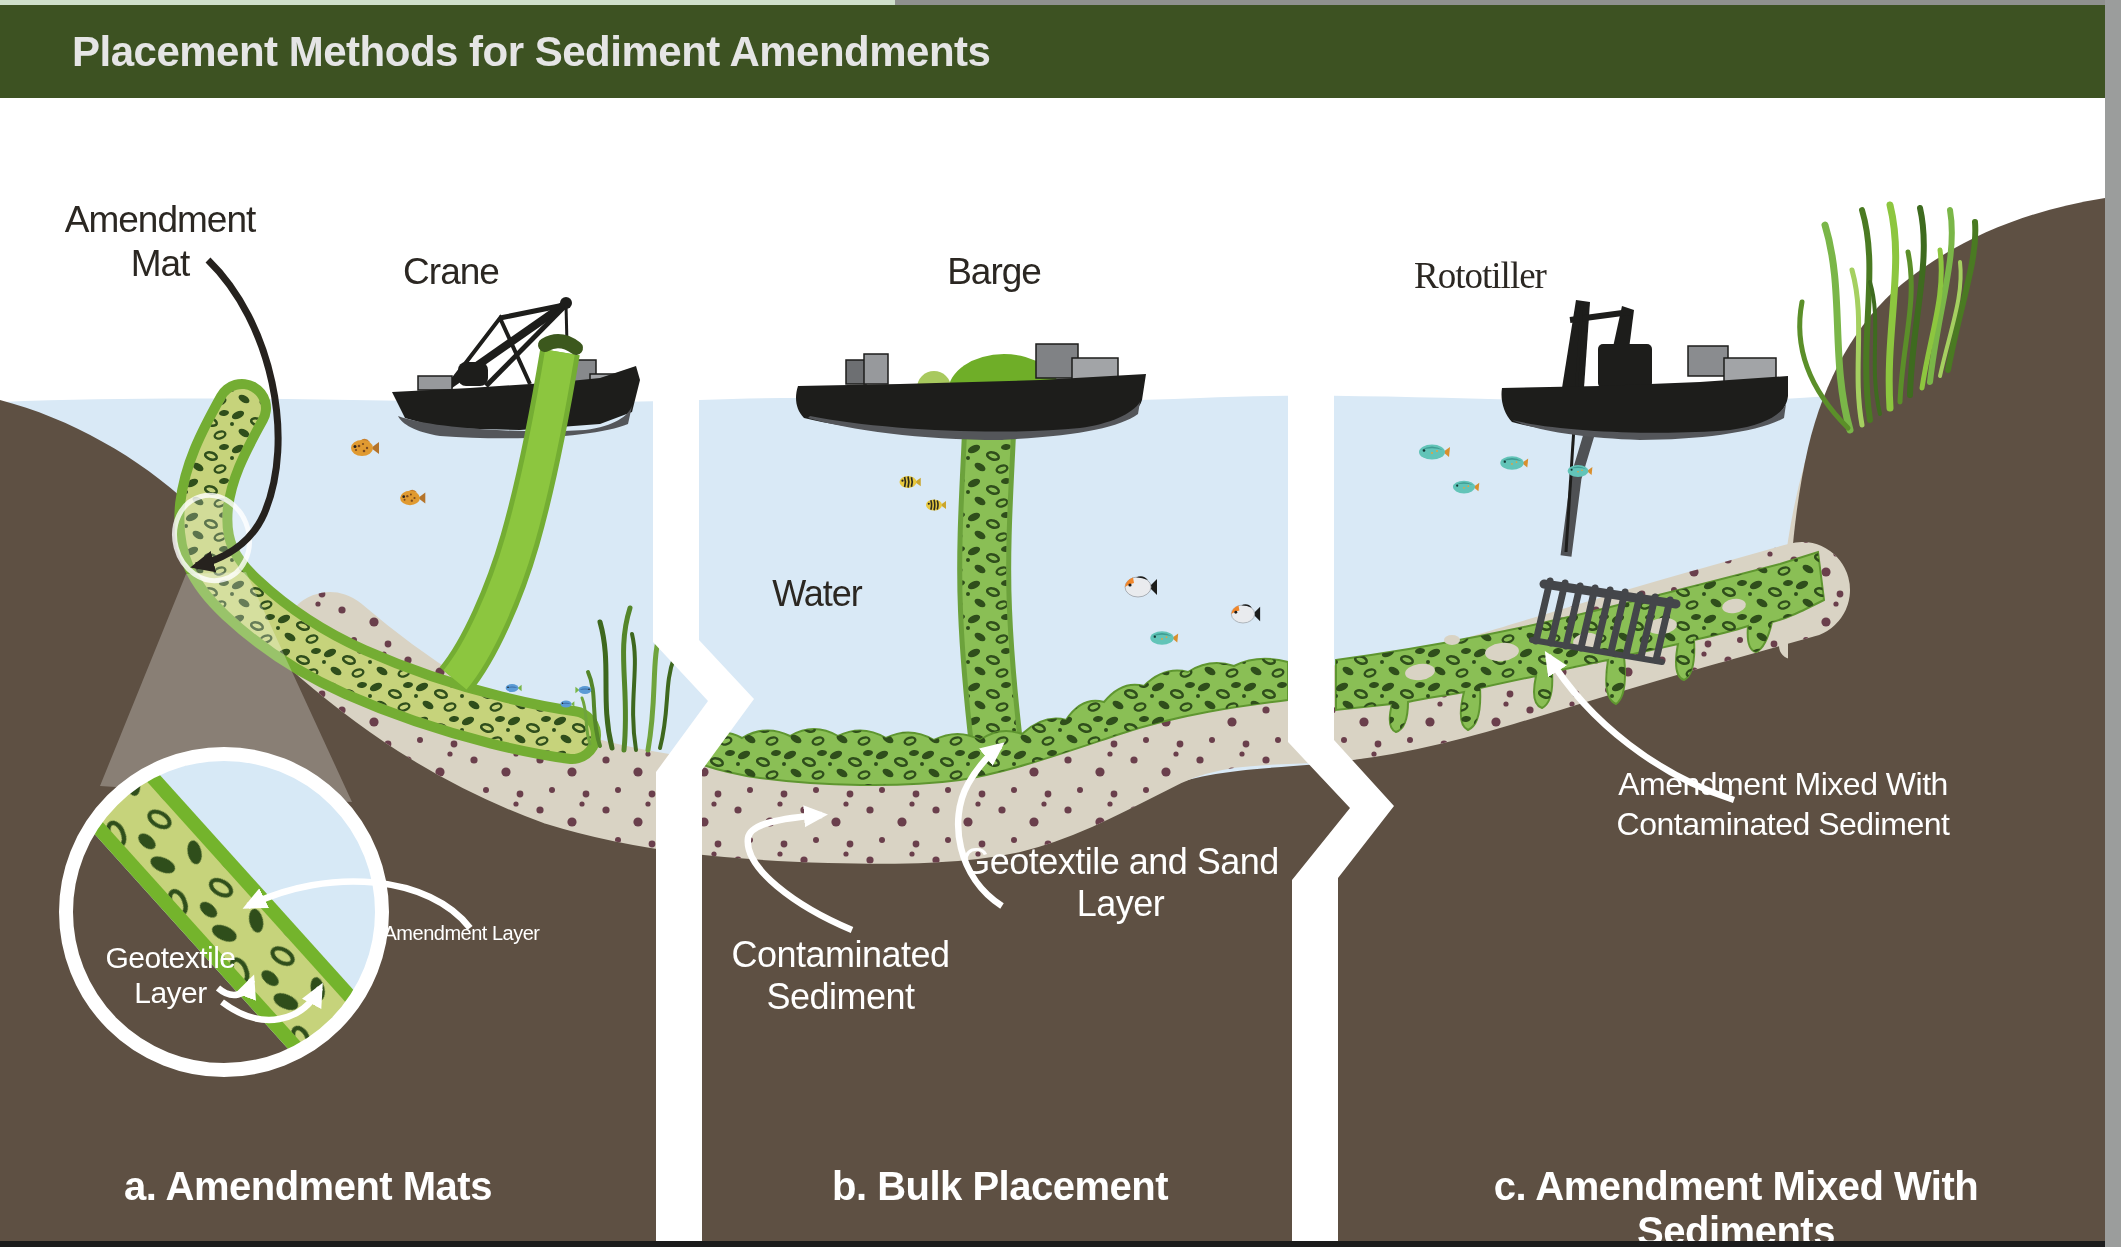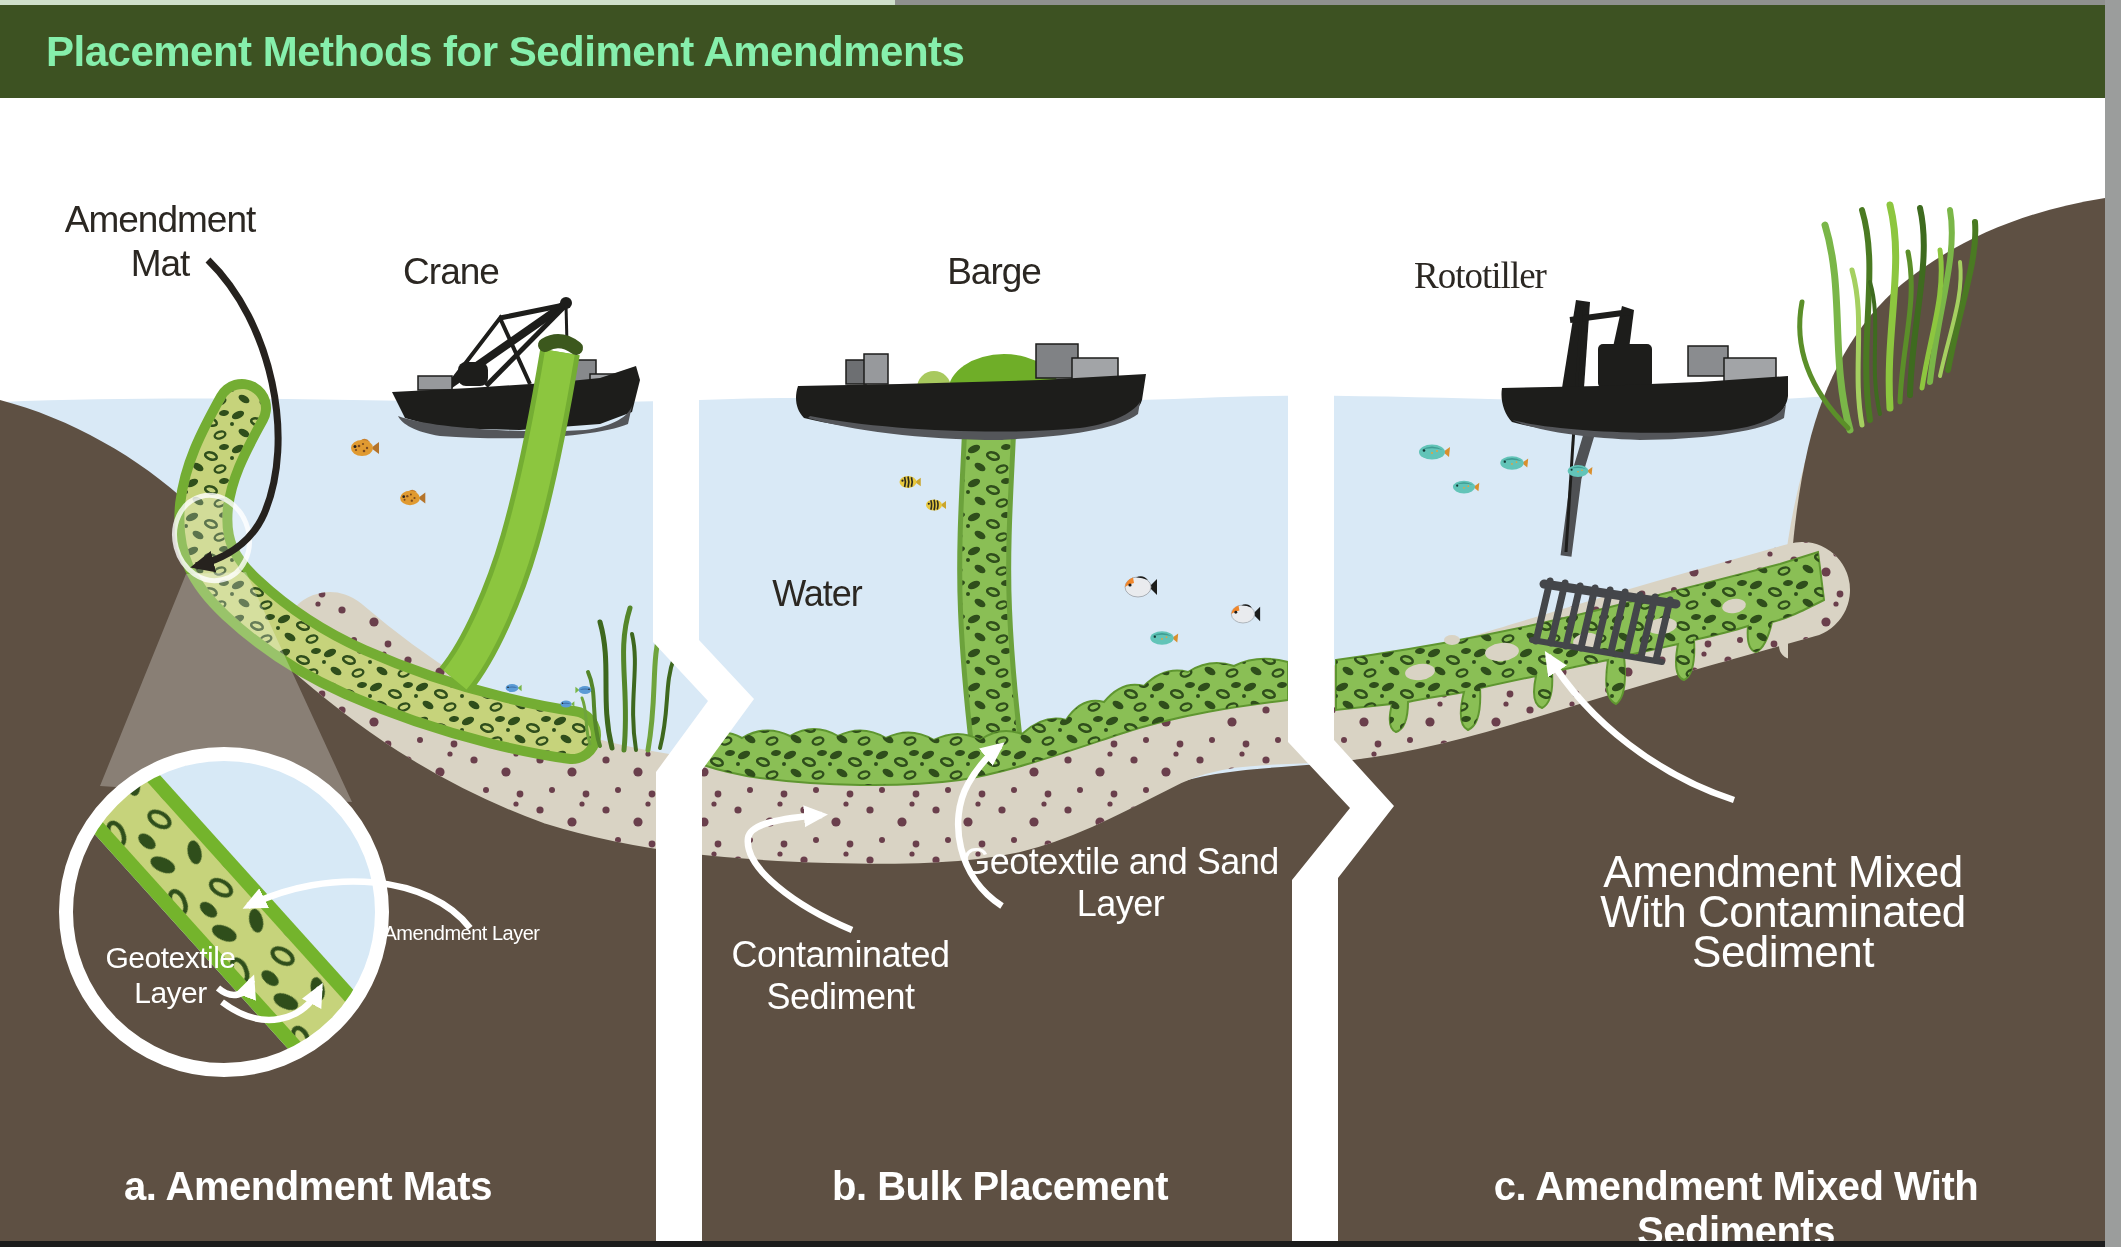--- a/index.html
+++ b/index.html
@@ -2,22 +2,22 @@
 <html><head>
 <meta charset="utf-8">
 <style>
   html,body{margin:0;padding:0;background:#ffffff;}
   .stage{position:relative;width:2121px;height:1247px;background:#ffffff;overflow:hidden;
          font-family:"Liberation Sans",sans-serif;}
   .stage svg{position:absolute;left:0;top:0;}
   .strip{position:absolute;}
   .header{position:absolute;left:0;top:5px;width:2105px;height:93px;background:#3d5222;
           display:flex;align-items:center;z-index:3;}
-  .header .title{color:#86efac;font-size:42px;font-weight:bold;letter-spacing:-0.5px;
-                 padding-left:46px;white-space:nowrap;}
+  .header .title{color:#e5e5e5;font-size:42px;font-weight:bold;letter-spacing:-0.5px;
+                 padding-left:72px;white-space:nowrap;}
   .lbl{position:absolute;z-index:4;text-align:center;}
   .dark{color:#2b2722;margin-top:32px;}
   .white{color:#ffffff;}
   .equip{font-size:37px;font-weight:500;letter-spacing:-1px;line-height:44px;}
   .callout{font-weight:500;letter-spacing:-0.5px;}
   .caption{font-size:40px;font-weight:bold;letter-spacing:-0.5px;color:#ffffff;}
   .edge-right{left:2105px;top:0;width:16px;height:1247px;background:#9b9d9c;z-index:6;}
   .edge-top-left{left:0;top:0;width:895px;height:5px;background:#cfe0cb;z-index:6;}
   .edge-top-right{left:895px;top:0;width:1210px;height:5px;background:#8f918e;z-index:6;}
   .edge-bottom{left:0;top:1241px;width:2105px;height:6px;background:#1c1c1c;z-index:6;}
@@ -298,21 +298,21 @@
 <div class="lbl equip dark" style="left:40px;top:166px;width:240px;">Amendment Mat</div>
 <div class="lbl equip dark" style="left:351px;top:218px;width:200px;">Crane</div>
 <div class="lbl equip dark" style="left:894px;top:218px;width:200px;">Barge</div>
 <div class="lbl equip dark" style="left:1375px;top:222px;width:210px;font-family:Liberation Serif, serif;">Rototiller</div>
 <div class="lbl equip dark" style="left:717px;top:540px;width:200px;font-size:36px;">Water</div>
 
 <div class="lbl callout white" style="left:78px;top:940px;width:185px;font-size:30px;line-height:35px;">Geotextile Layer</div>
 <div class="lbl callout white" style="left:364px;top:916px;width:195px;font-size:20px;line-height:35px;">Amendment Layer</div>
 <div class="lbl callout white" style="left:698px;top:934px;width:285px;font-size:36px;line-height:42px;">Contaminated Sediment</div>
 <div class="lbl callout white" style="left:958px;top:841px;width:325px;font-size:36px;line-height:42px;">Geotextile and Sand Layer</div>
-<div class="lbl callout white" style="left:1568px;top:852px;width:430px;font-size:44px;line-height:40px;">Amendment Mixed With Contaminated Sediment</div>
+<div class="lbl callout white" style="left:1568px;top:764px;width:430px;font-size:32px;line-height:40px;">Amendment Mixed With Contaminated Sediment</div>
 
 <div class="lbl caption" style="left:98px;top:1164px;width:420px;">a. Amendment Mats</div>
 <div class="lbl caption" style="left:790px;top:1164px;width:420px;">b. Bulk Placement</div>
 <div class="lbl caption" style="left:1456px;top:1164px;width:560px;">c. Amendment Mixed With Sediments</div>
 
 <div class="strip edge-top-left"></div>
 <div class="strip edge-top-right"></div>
 <div class="strip edge-right"></div>
 <div class="strip edge-bottom"></div>
 

